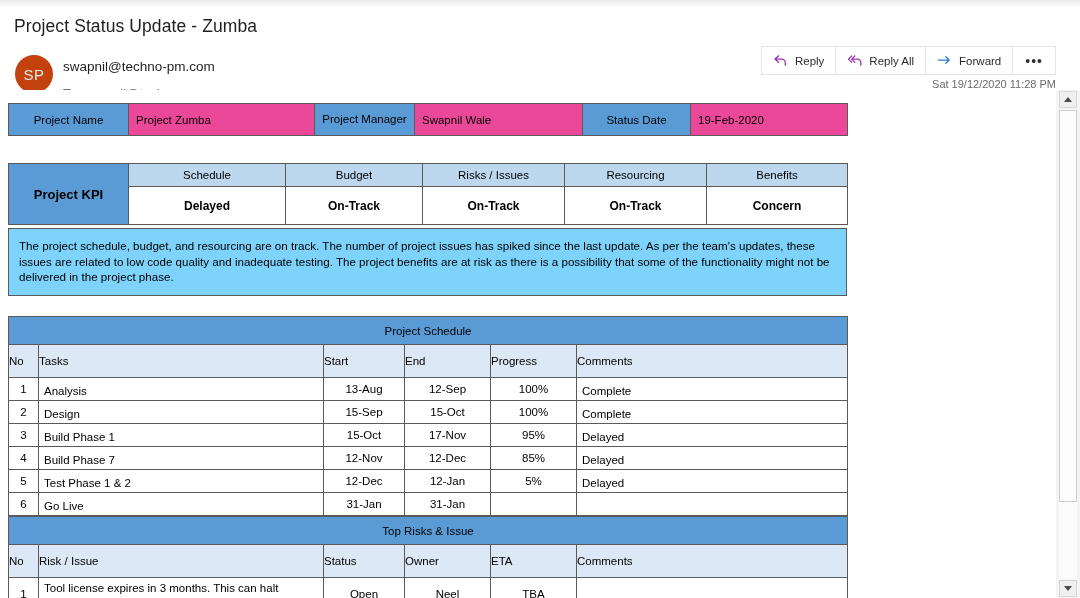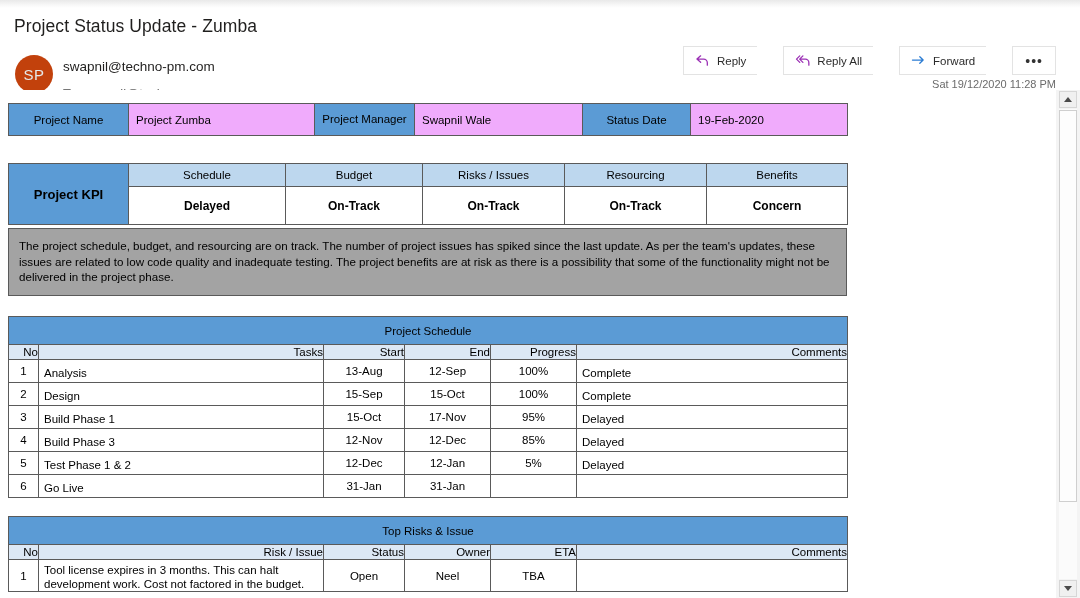--- a/index.html
+++ b/index.html
@@ -29,21 +29,21 @@
     position:absolute; left:15px; top:47px; width:38px; height:38px; border-radius:50%;
     background:#c2410c; color:#e6eaea; font-size:15px; letter-spacing:.5px;
     display:flex; align-items:center; justify-content:center;
   }
   .sender-block { position:absolute; left:63px; top:50px; }
   .sender-name { font-size:13.5px; color:#201f1e; line-height:17px; }
   .recipient-row { margin-top:12px; font-size:13px; color:#666; line-height:14px; white-space:nowrap; }
   .recipient-row .lbl { color:#777; margin-right:6px; }
 
   
-  .toolbar { position:absolute; right:24px; top:38px; display:flex; align-items:stretch; height:29px;gap:26px; }
+  .toolbar { position:absolute; right:24px; top:38px; display:flex; align-items:stretch; height:29px; }
   .tb-btn {
     display:flex; align-items:center; gap:7px;
     border:1px solid #e3e3e3; border-right:none;
     background:#fff; padding:0 11px;
     font-size:11.5px; color:#2b2b2b; cursor:pointer; white-space:nowrap;
   }
   .tb-btn:last-child { border-right:1px solid #e3e3e3; }
   .tb-btn.more { padding:0 12px; font-size:14px; letter-spacing:1px; color:#333; }
   .tb-ico { width:15px; height:13px; display:inline-block; }
   .tb-ico svg { display:block; }
@@ -56,48 +56,48 @@
   .body-pane { position:absolute; left:0; top:90px; width:1056px; height:508px; overflow:hidden; background:#fff; }
 
   
   table.xl { border-collapse:collapse; table-layout:fixed; }
   table.xl td, table.xl th {
     border:1px solid #5a5a5a; font-weight:400; padding:0;
     font-size:11.5px; color:#000; vertical-align:middle;
   }
   .hdr-dark  { background:#5b9bd5; font-weight:bold; text-align:center; }
   .hdr-light { background:#bdd7ee; font-weight:bold; text-align:center; }
-  .val-light { background:#f0abfc; text-align:left; padding-left:7px !important; }
+  .val-light { background:#ec4899; text-align:left; padding-left:7px !important; }
 
   
   #info-table { position:absolute; left:8px; top:13px; width:839px; }
   #info-table td { height:32px; }
 
   
   #kpi-table { position:absolute; left:8px; top:73px; width:839px; }
   #kpi-table td { height:23px; }
   #kpi-table td.kpi-name { background:#5b9bd5; font-weight:bold; text-align:center; font-size:13px; }
   #kpi-table td.kpi-val { background:#fff; text-align:center; font-weight:bold; height:38px; font-size:12px; }
 
   
   #summary-box {
     position:absolute; left:8px; top:138px; width:839px; min-height:68px;
-    border:1px solid #5a5a5a; background:#a3a3a3;
+    border:1px solid #5a5a5a; background:#7dd3fc;
     padding:9px 10px 10px 10px;
     font-size:11.6px; line-height:15.5px; color:#000; text-align:left;
   }
 
   
   #sched-table { position:absolute; left:8px; top:226px; width:839px; }
   #risks-table { position:absolute; left:8px; top:426px; width:839px; }
   .band-title {
     background:#5b9bd5; font-weight:bold; text-align:center;
     font-size:13px; height:28px; color:#000;
   }
-  .col-head { background:#dce8f5; font-weight:bold; text-align:right; height:15px; font-size:11.5px; }
+  .col-head { background:#dce8f5; font-weight:bold; text-align:left; height:33px; font-size:11.5px; }
   .cell-no   { text-align:center; }
   .cell-text { text-align:left; padding:3px 0 0 5px !important; vertical-align:top; line-height:14px;margin-top:28px; }
   .cell-ctr  { text-align:center; }
   .cell-cmt  { text-align:left; padding:3px 0 0 5px !important; vertical-align:top; }
   .sched-row td { height:23px; }
   .risk-row td  { height:32px; }
   .txt-red   { color:#ff0000; }
   .txt-green { color:#00a000; }
   .txt-amber { color:#ffc000; }
 
@@ -269,21 +269,21 @@
         <tr class="sched-row">
           <td class="cell-no">3</td>
           <td class="cell-text">Build Phase 1</td>
           <td class="cell-ctr">15-Oct</td>
           <td class="cell-ctr">17-Nov</td>
           <td class="cell-ctr">95%</td>
           <td class="cell-cmt txt-red">Delayed</td>
         </tr>
         <tr class="sched-row">
           <td class="cell-no">4</td>
-          <td class="cell-text">Build Phase 3</td>
+          <td class="cell-text">Build Phase 7</td>
           <td class="cell-ctr">12-Nov</td>
           <td class="cell-ctr">12-Dec</td>
           <td class="cell-ctr">85%</td>
           <td class="cell-cmt txt-red">Delayed</td>
         </tr>
         <tr class="sched-row">
           <td class="cell-no">5</td>
           <td class="cell-text">Test Phase 1 &amp; 2</td>
           <td class="cell-ctr">12-Dec</td>
           <td class="cell-ctr">12-Jan</td>

